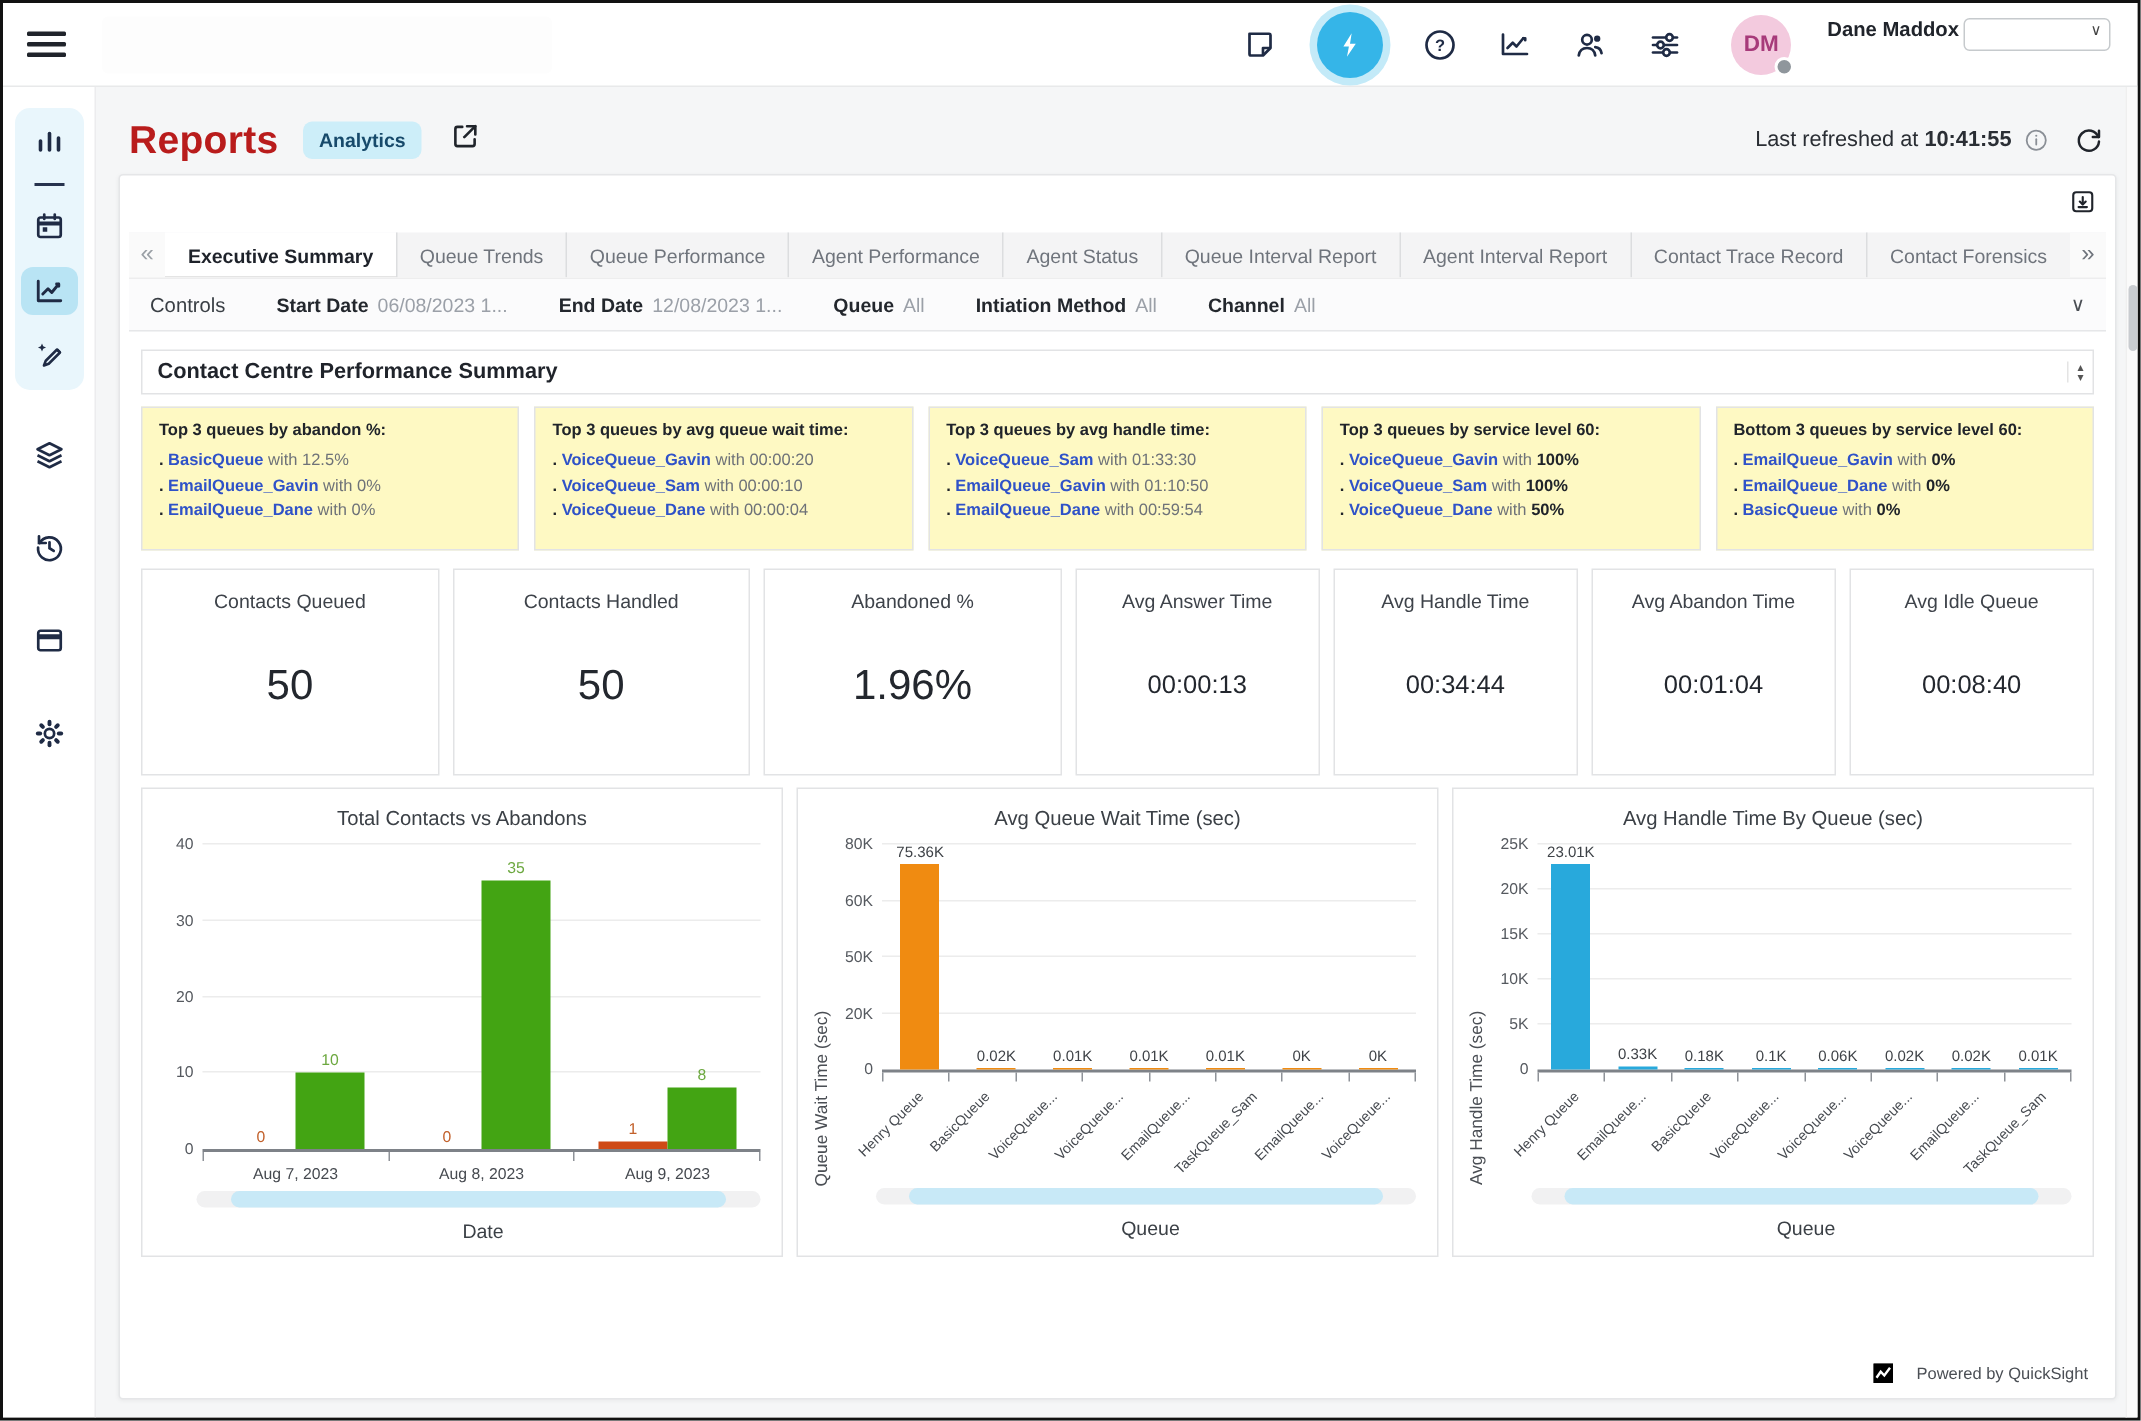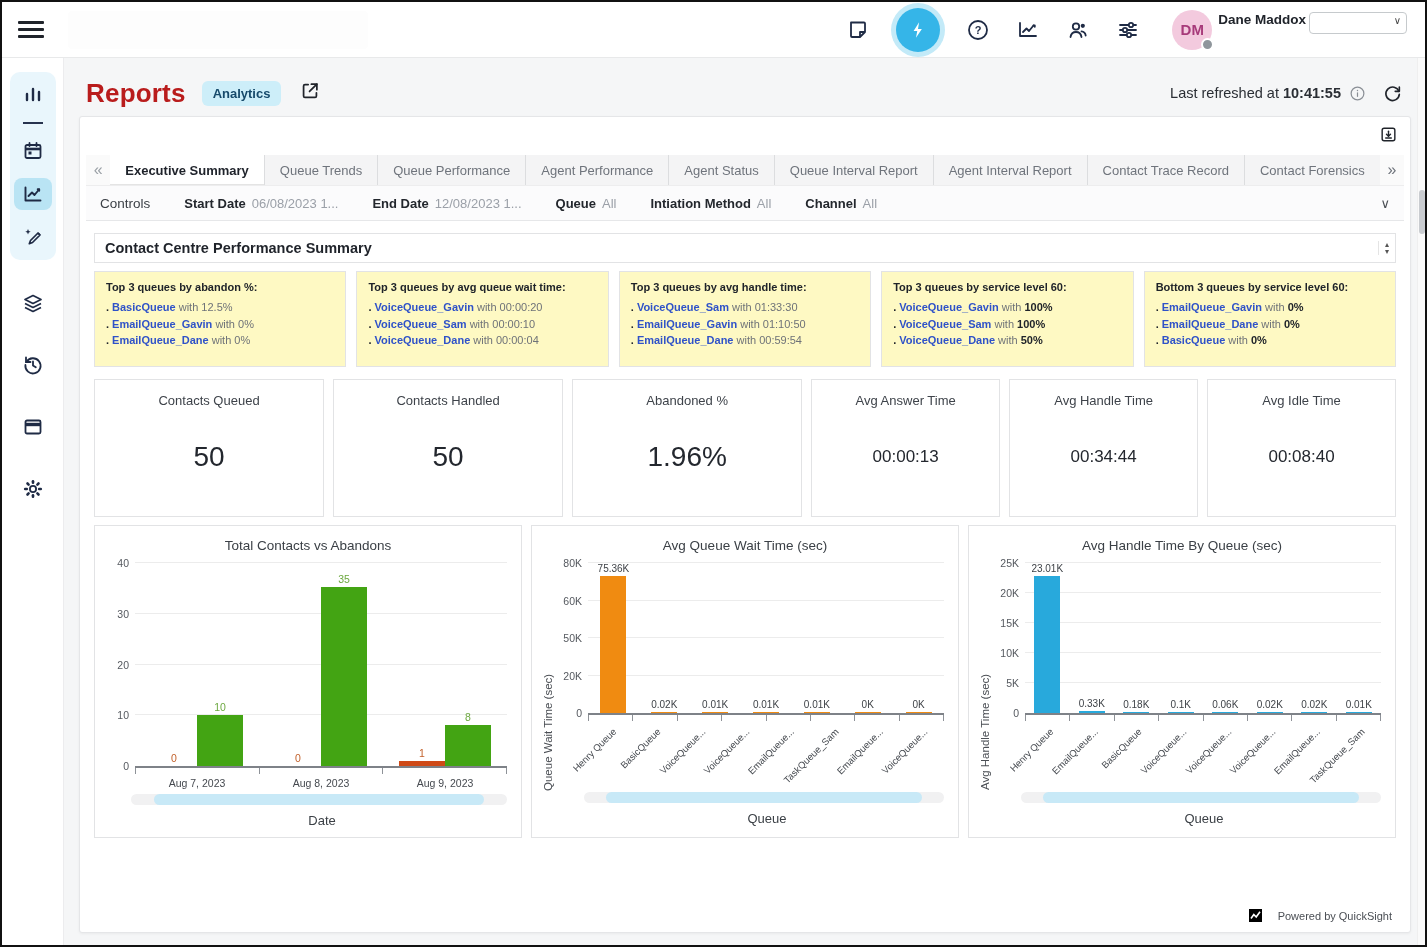--- a/index.html
+++ b/index.html
@@ -10,21 +10,21 @@
   
   .topbar { height:56px; background:#fff; border-bottom:1px solid #e8e9ea; display:flex; align-items:center; padding:0 18px 0 16px; flex:none; }
   .hamburger { width:26px; display:flex; flex-direction:column; gap:4px; cursor:pointer; }
   .hamburger span { display:block; height:3px; background:#20242b; border-radius:1px; }
   .logo-ph { width:300px; height:38px; margin-left:24px; background:#fdfdfd; border-radius:4px; }
   .topbar-right { margin-left:auto; display:flex; align-items:center; gap:26px; }
   .tico { width:24px; height:24px; color:#1f2b45; cursor:pointer; display:flex; align-items:center; justify-content:center; }
   .tico svg { width:24px; height:24px; }
   .flash-btn { width:44px; height:44px; border-radius:50%; background:#35b5e8; box-shadow:0 0 0 5px #c3eaf8; display:flex; align-items:center; justify-content:center; cursor:pointer; }
   .flash-btn svg { width:22px; height:22px; }
-  .userblock { display:flex; align-items:center; gap:6px; margin-left:6px; }
+  .userblock { display:flex; align-items:center; gap:24px; margin-left:6px; }
   .avatar { width:40px; height:40px; border-radius:50%; background:#f3cade; color:#a73a7a; font-weight:bold; font-size:15px; display:flex; align-items:center; justify-content:center; position:relative; cursor:pointer; }
   .avatar .dot { position:absolute; right:-2px; bottom:-1px; width:13px; height:13px; border-radius:50%; background:#8f969c; border:2px solid #fff; }
   .user-meta { display:flex; flex-direction:row; gap:3px; }
   .user-name { font-size:13.5px; font-weight:600; color:#20242b; }
   .select-wrap { position:relative; }
   .status-select { appearance:none; -webkit-appearance:none; width:98px; height:22px; border:1px solid #c6cacd; border-radius:4px; background:#fff; font-size:13px; color:#2a2e34; padding:18px 20px 0 8px; font-family:inherit; }
   .select-caret { position:absolute; right:6px; top:3px; font-size:10px; color:#444; pointer-events:none; }
 
   
   .body-row { flex:1; display:flex; min-height:0; position:relative; }
@@ -404,21 +404,25 @@
               </div>
               <div class="kpi">
                 <div class="kpi-label">Avg Answer Time</div>
                 <div class="kpi-value md">00:00:13</div>
               </div>
               <div class="kpi">
                 <div class="kpi-label">Avg Handle Time</div>
                 <div class="kpi-value md">00:34:44</div>
               </div>
               <div class="kpi">
-                <div class="kpi-label">Avg Idle Time</div>
+                <div class="kpi-label">Avg Abandon Time</div>
+                <div class="kpi-value md">00:01:04</div>
+              </div>
+              <div class="kpi">
+                <div class="kpi-label">Avg Idle Queue</div>
                 <div class="kpi-value md">00:08:40</div>
               </div>
             </div>
           <div class="charts-row">
               <div class="chart-card">
                 <div class="chart-title">Total Contacts vs Abandons</div>
                 <div class="chart-area">
                   <div class="plot-col">
                     <div class="plot" style="height: 205px;">
                       <span class="ytick" style="bottom: 0%;">0</span>

